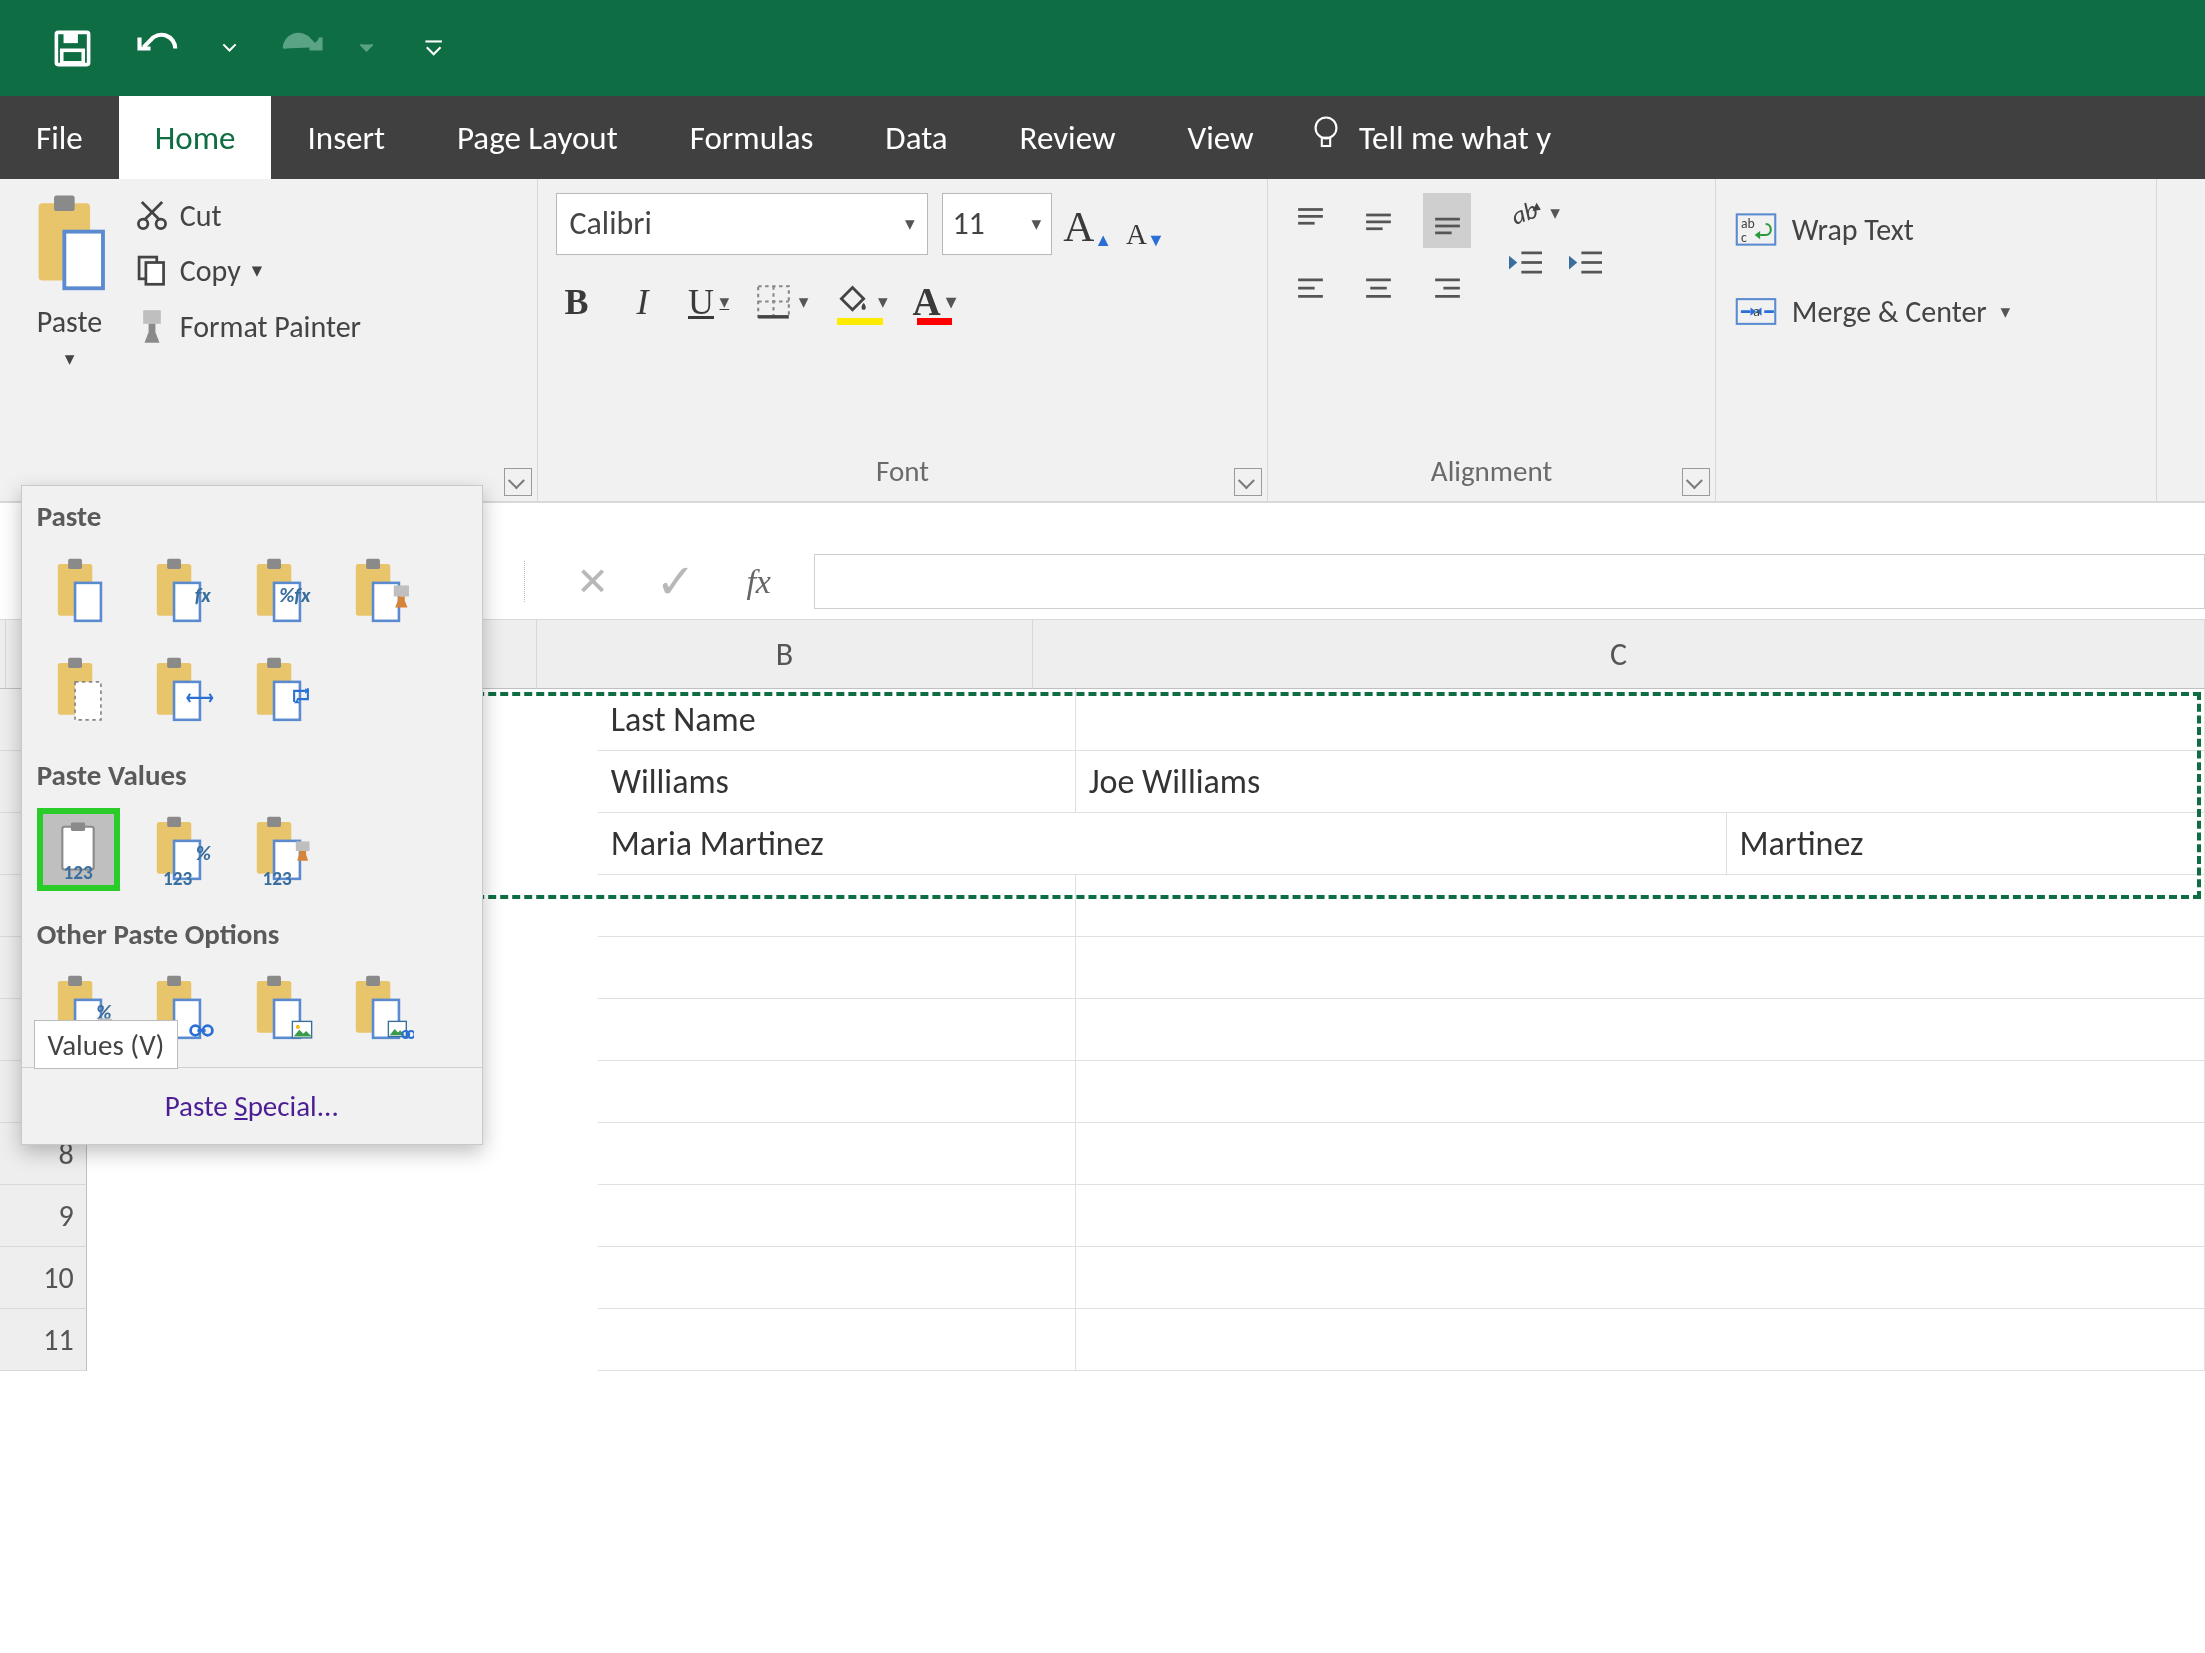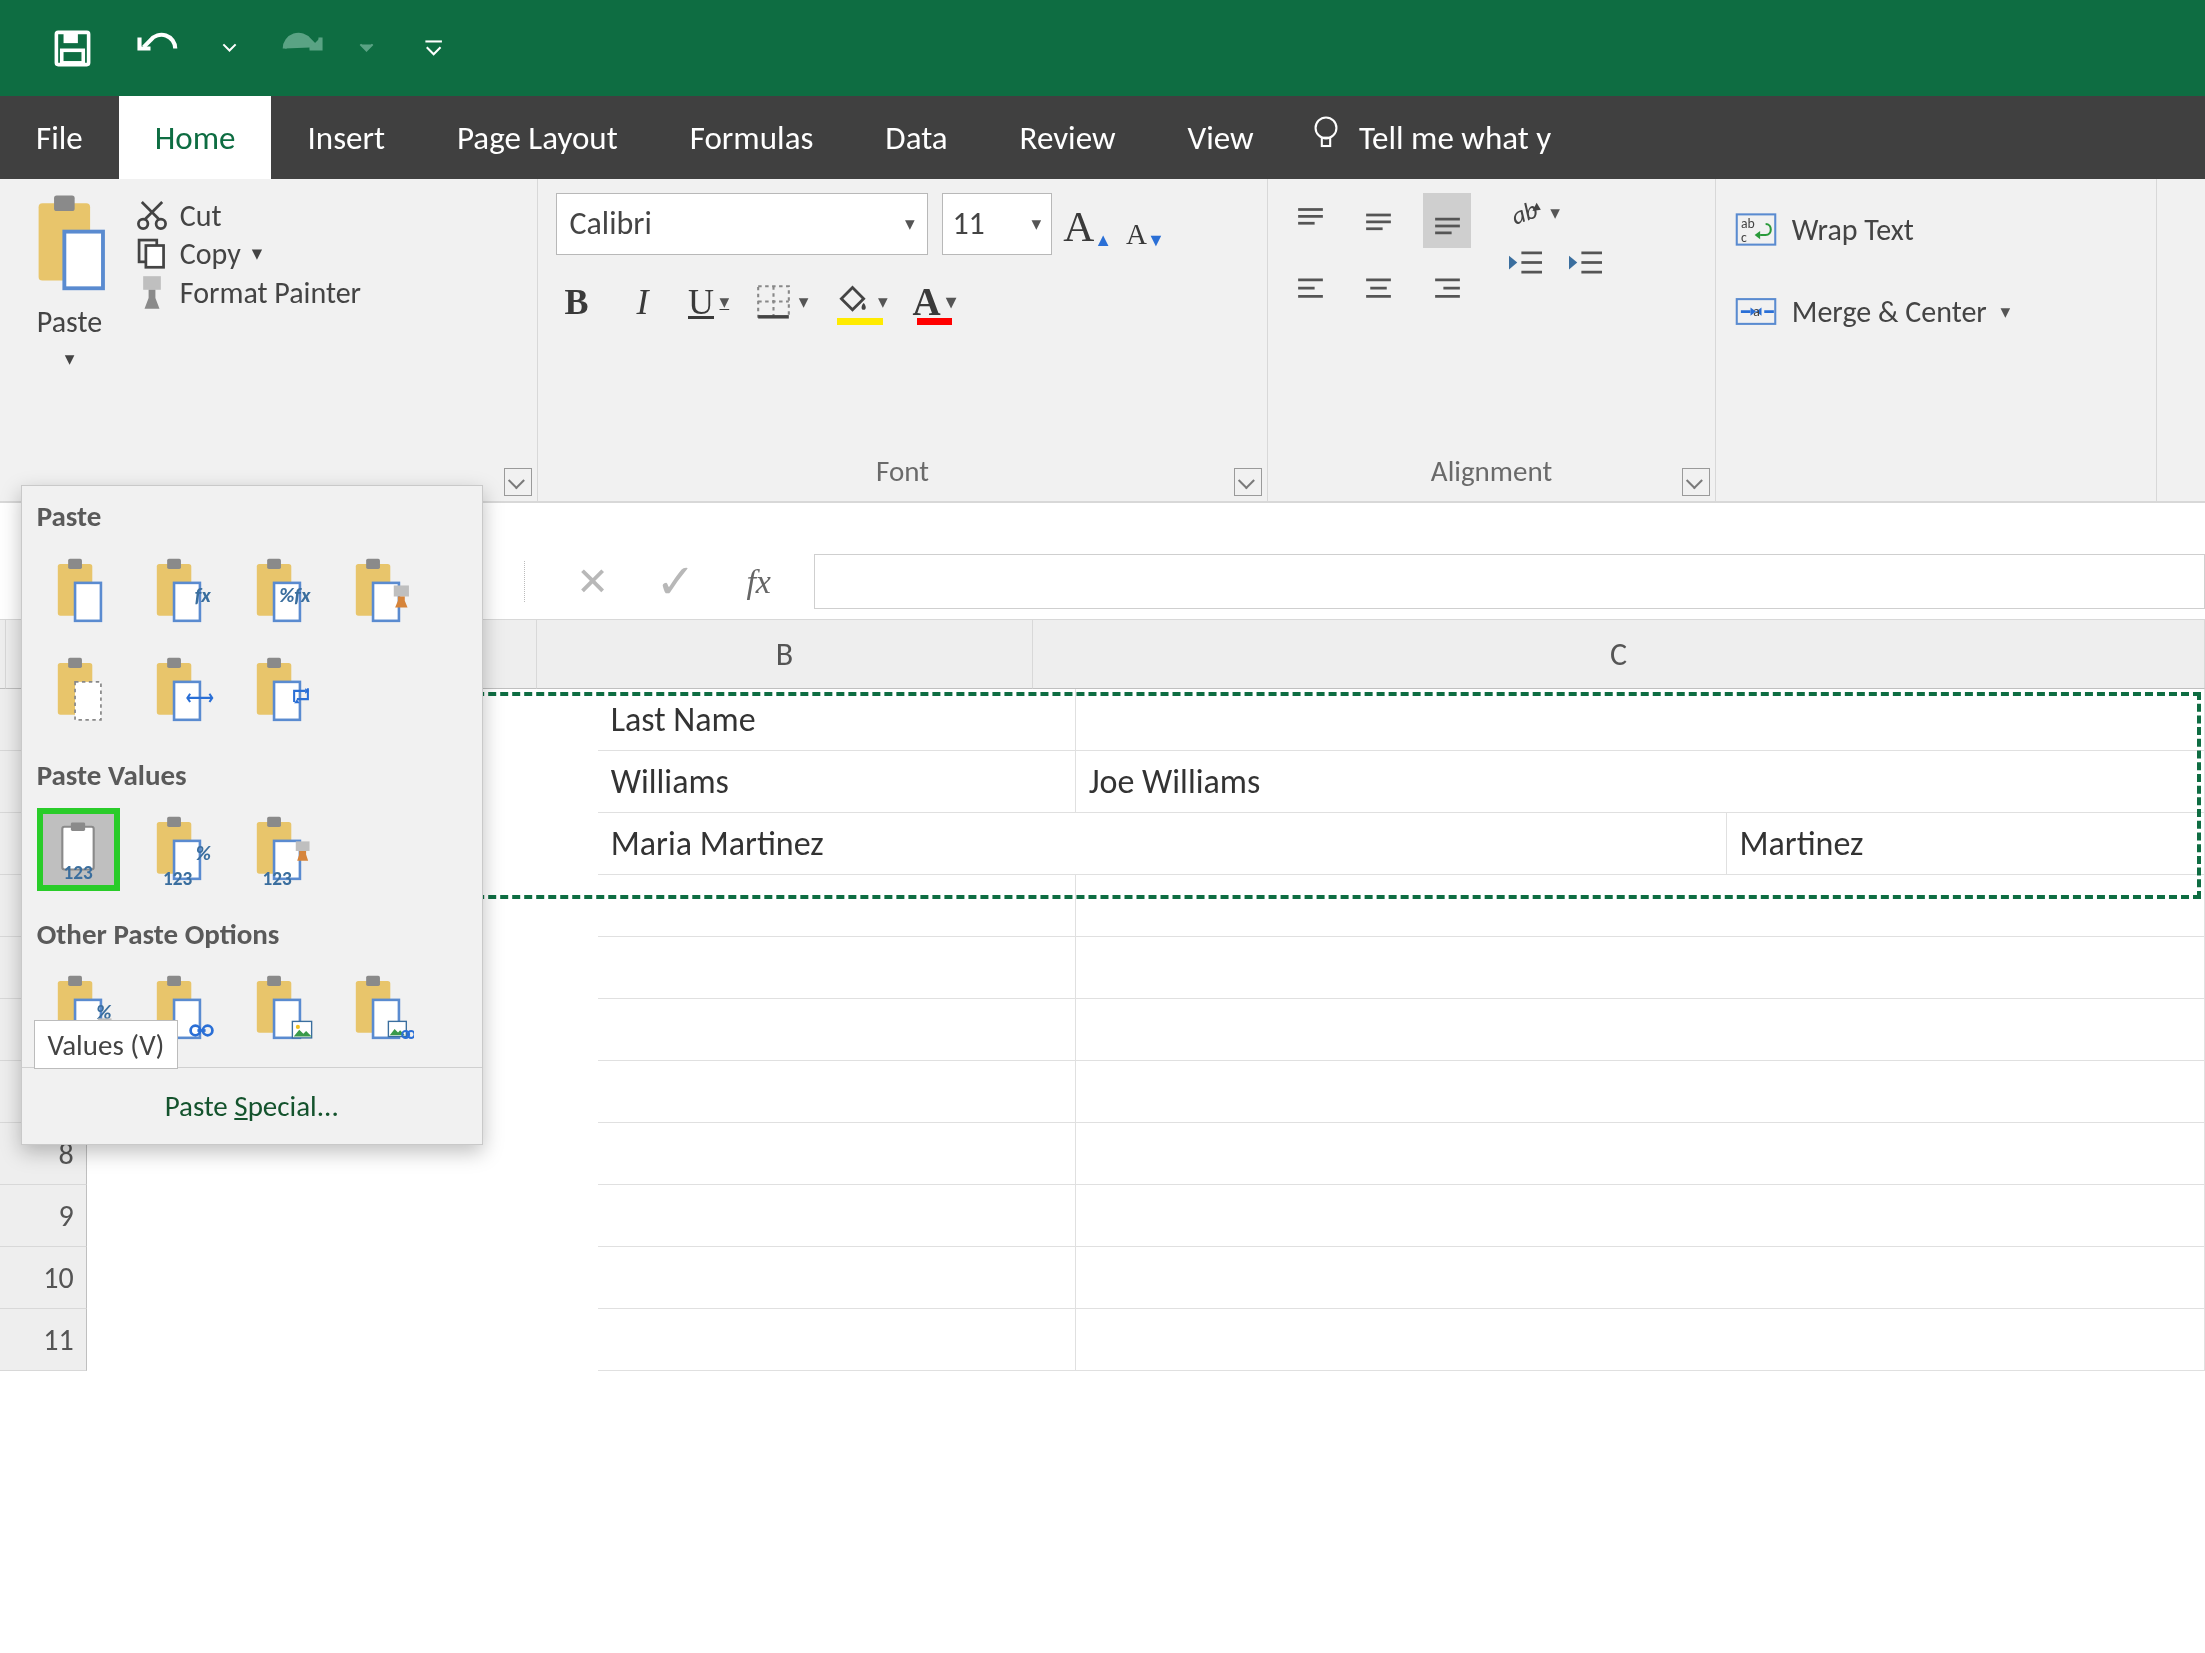--- a/index.html
+++ b/index.html
@@ -21,21 +21,21 @@
 .ribbon{height:324px;background:#f1f1f1;border-bottom:2.1px solid #d8d8d8;display:flex;align-items:stretch;position:relative}
 .group{border-right:1.4px solid #d8d8d8;display:flex;flex-direction:column;justify-content:space-between;padding:13.8px 18px 6.9px 18px;position:relative}
 .group-body{flex:1;display:flex;align-items:flex-start;gap:13.8px}
 .group-label{font-size:29px;color:#6a6a6a;text-align:center;padding:5.5px 0}
 .dlg-launch{position:absolute;right:5.5px;bottom:5.5px;width:27.6px;height:27.6px;border:1.4px solid #9a9a9a;display:flex;align-items:center;justify-content:center}
 .dlg-launch::after{content:"";width:9.6px;height:9.6px;border-right:2.1px solid #7a7a7a;border-bottom:2.1px solid #7a7a7a;transform:translate(-1.4px,-1.4px) rotate(45deg)}
 
 .paste-big{width:103px;display:flex;flex-direction:column;align-items:center;gap:6.9px}
 .paste-big .label{font-size:30px;color:#444}
 .paste-big .dd{font-size:19.3px;color:#444}
-.clip-actions{display:flex;flex-direction:column;gap:1px;margin-top:4.1px}
+.clip-actions{display:flex;flex-direction:column;gap:18px;margin-top:4.1px}
 .clip-row{display:flex;align-items:center;gap:11px;font-size:30px;color:#444}
 .icon-box{display:flex;align-items:center;justify-content:center}
 
 .font-group{width:730px}
 .font-row1{display:flex;align-items:center;gap:13.8px;margin-bottom:19.3px}
 .font-name{width:372px;height:62px;background:#fff;border:1.4px solid #b8b8b8;display:flex;align-items:center;justify-content:space-between;padding:0 12.4px;font-size:32px}
 .font-size{width:110px;height:62px;background:#fff;border:1.4px solid #b8b8b8;display:flex;align-items:center;justify-content:space-between;padding:0 9.6px;font-size:32px}
 .drop-caret{font-size:19.3px;color:#555}
 .fz-btn{width:44px;height:55px;display:flex;align-items:flex-end;justify-content:center;font-family:"Times New Roman",serif;color:#3a3a3a}
 .fz-btn.big{font-size:43px}
@@ -61,21 +61,21 @@
 
 .paste-pop{position:absolute;left:20.7px;top:485px;width:462px;background:#f1f1f1;border:1.4px solid #c9c9c9;box-shadow:0 6.9px 19.3px rgba(0,0,0,.25);z-index:50}
 .pp-title{font-size:29px;font-weight:700;color:#5a5a5a;padding:12.4px 15px}
 .pp-row{display:flex;gap:16.5px;padding:2.8px 15px 12.4px 15px;flex-wrap:wrap}
 .pp-btn{width:83px;height:83px;display:flex;align-items:center;justify-content:center;position:relative}
 .pp-btn.hl{border:6.9px solid #29cc29;background:#bfbfbf}
 .pp-123{position:absolute;bottom:1.4px;left:0;right:0;text-align:center;font-size:19.3px;font-weight:700;color:#3a6e9e}
 .pp-corner{position:absolute;right:8.3px;bottom:25px;font-size:20.7px;font-weight:700;font-style:italic}
 .tooltip{position:absolute;left:34px;top:1020px;background:#fff;border:1.4px solid #bcbcbc;padding:5.5px 12.4px;font-size:29px;color:#444;z-index:60}
 .pp-sep{height:1.4px;background:#d0d0d0;margin:4.1px 0}
-.pp-special{font-size:29px;color:#14532d;text-align:center;padding:16.5px 0 19.3px}
+.pp-special{font-size:29px;color:#4c1d95;text-align:center;padding:16.5px 0 19.3px}
 .pp-special .u{text-decoration:underline}
 
 .sheet-wrap{position:absolute;left:0;top:544px;right:0;bottom:0}
 .name-fx{height:76px;display:flex;align-items:center;border-bottom:1.4px solid #d8d8d8;background:#fff;padding-left:496px}
 .nb{width:27.6px}
 .fx-cancel,.fx-ok{width:83px;height:48px;display:flex;align-items:center;justify-content:center;color:#b8b8b8;font-size:39px}
 .fx-ok{font-size:48px}
 .fx-label{width:83px;font-style:italic;font-family:"Times New Roman",serif;font-size:34px;color:#666;text-align:center}
 .fx-input{flex:1;height:55px;border:1.4px solid #cfcfcf;margin-left:13.8px}
 .grid{display:flex;flex-direction:column}

